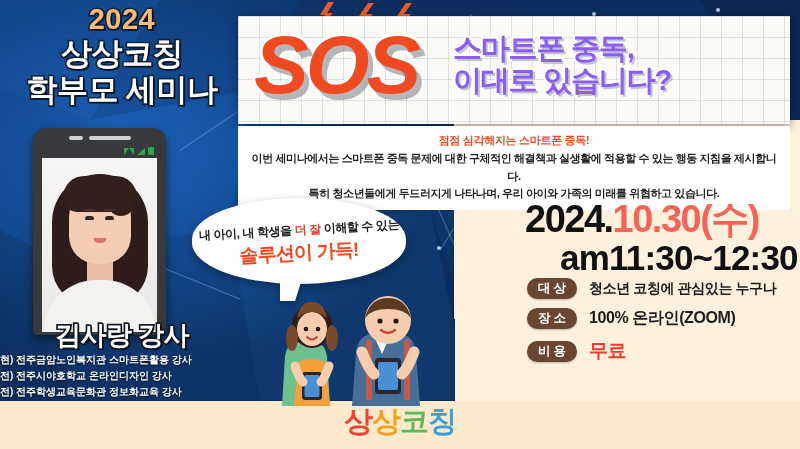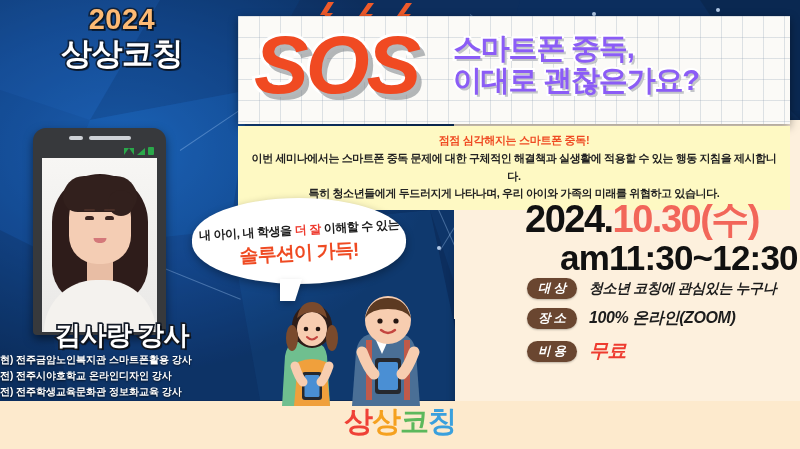--- a/index.html
+++ b/index.html
@@ -314,21 +314,21 @@
     paint-order: stroke fill;
     text-shadow: 2px 2px 0 rgba(135,140,148,.5);
   }
 
   
   .desc {
     position: absolute;
     left: 238px;
     top: 126px;
     width: 552px;
-    background: #fef9c3;
+    background: #ffffff;
     padding: 6px 8px 7px;
     box-sizing: border-box;
     text-align: center;
     line-height: 1.62;
   }
   .desc-hi {
     font-size: 11px;
     font-weight: 900;
     color: #ef4a22;
     letter-spacing: -.3px;
@@ -415,21 +415,20 @@
     white-space: nowrap;
   }
 
   .info-list {
     position: absolute;
     left: 527px;
     top: 278px;
     display: flex;
     flex-direction: column;
     gap: 9px;
-    font-style: italic;
   }
   .info-row { display: flex; align-items: center; gap: 12px; }
   .info-tag {
     width: 50px;
     height: 21px;
     border-radius: 11px;
     background: #6a4630;
     color: #ffffff;
     font-size: 12.5px;
     font-weight: 900;
@@ -506,20 +505,21 @@
   <div class="net-dot" style="left:488px;top:322px"></div>
   <div class="net-dot" style="left:396px;top:370px"></div>
   <div class="net-dot" style="left:246px;top:176px"></div>
 
   <div class="cream-panel"></div>
   <div class="footer-band"></div>
 
   <div class="title-block">
     <div class="t-year">2024</div>
     <div class="t-line">상상코칭</div>
+    <div class="t-line">학부모 세미나</div>
   </div>
 
   <div class="phone">
     <div class="phone-speaker">
       <i class="sp-cam"></i>
       <i class="sp-bar"></i>
     </div>
     <div class="phone-status">
       <span class="st-wifi"></span>
       <span class="st-sig"></span>
@@ -553,21 +553,21 @@
     <polygon points="12,0 4,13 9,13 3,26 17,11 11,11 18,0" fill="#ef5a2a"></polygon>
     <polygon points="52,1 43,14 49,14 43,26 57,12 50,12 58,1" fill="#ef5a2a"></polygon>
     <polygon points="90,1 81,14 87,14 81,26 95,12 88,12 96,1" fill="#ef5a2a"></polygon>
   </svg>
 
   <div class="banner">
     <div class="banner-grid"></div>
     <div class="sos">SOS</div>
     <div class="head-lines">
       <div class="head-line">스마트폰 중독,</div>
-      <div class="head-line">이대로 괜찮은가요?</div>
+      <div class="head-line">이대로 있습니다?</div>
     </div>
 
   </div>
 
   <div class="desc">
     <div class="desc-hi">점점 심각해지는 스마트폰 중독!</div>
     <div class="desc-l">이번 세미나에서는 스마트폰 중독 문제에 대한 구체적인 해결책과 실생활에 적용할 수 있는 행동 지침을 제시합니다.</div>
     <div class="desc-l">특히 청소년들에게 두드러지게 나타나며, 우리 아이와 가족의 미래를 위협하고 있습니다.</div>
   </div>
 

